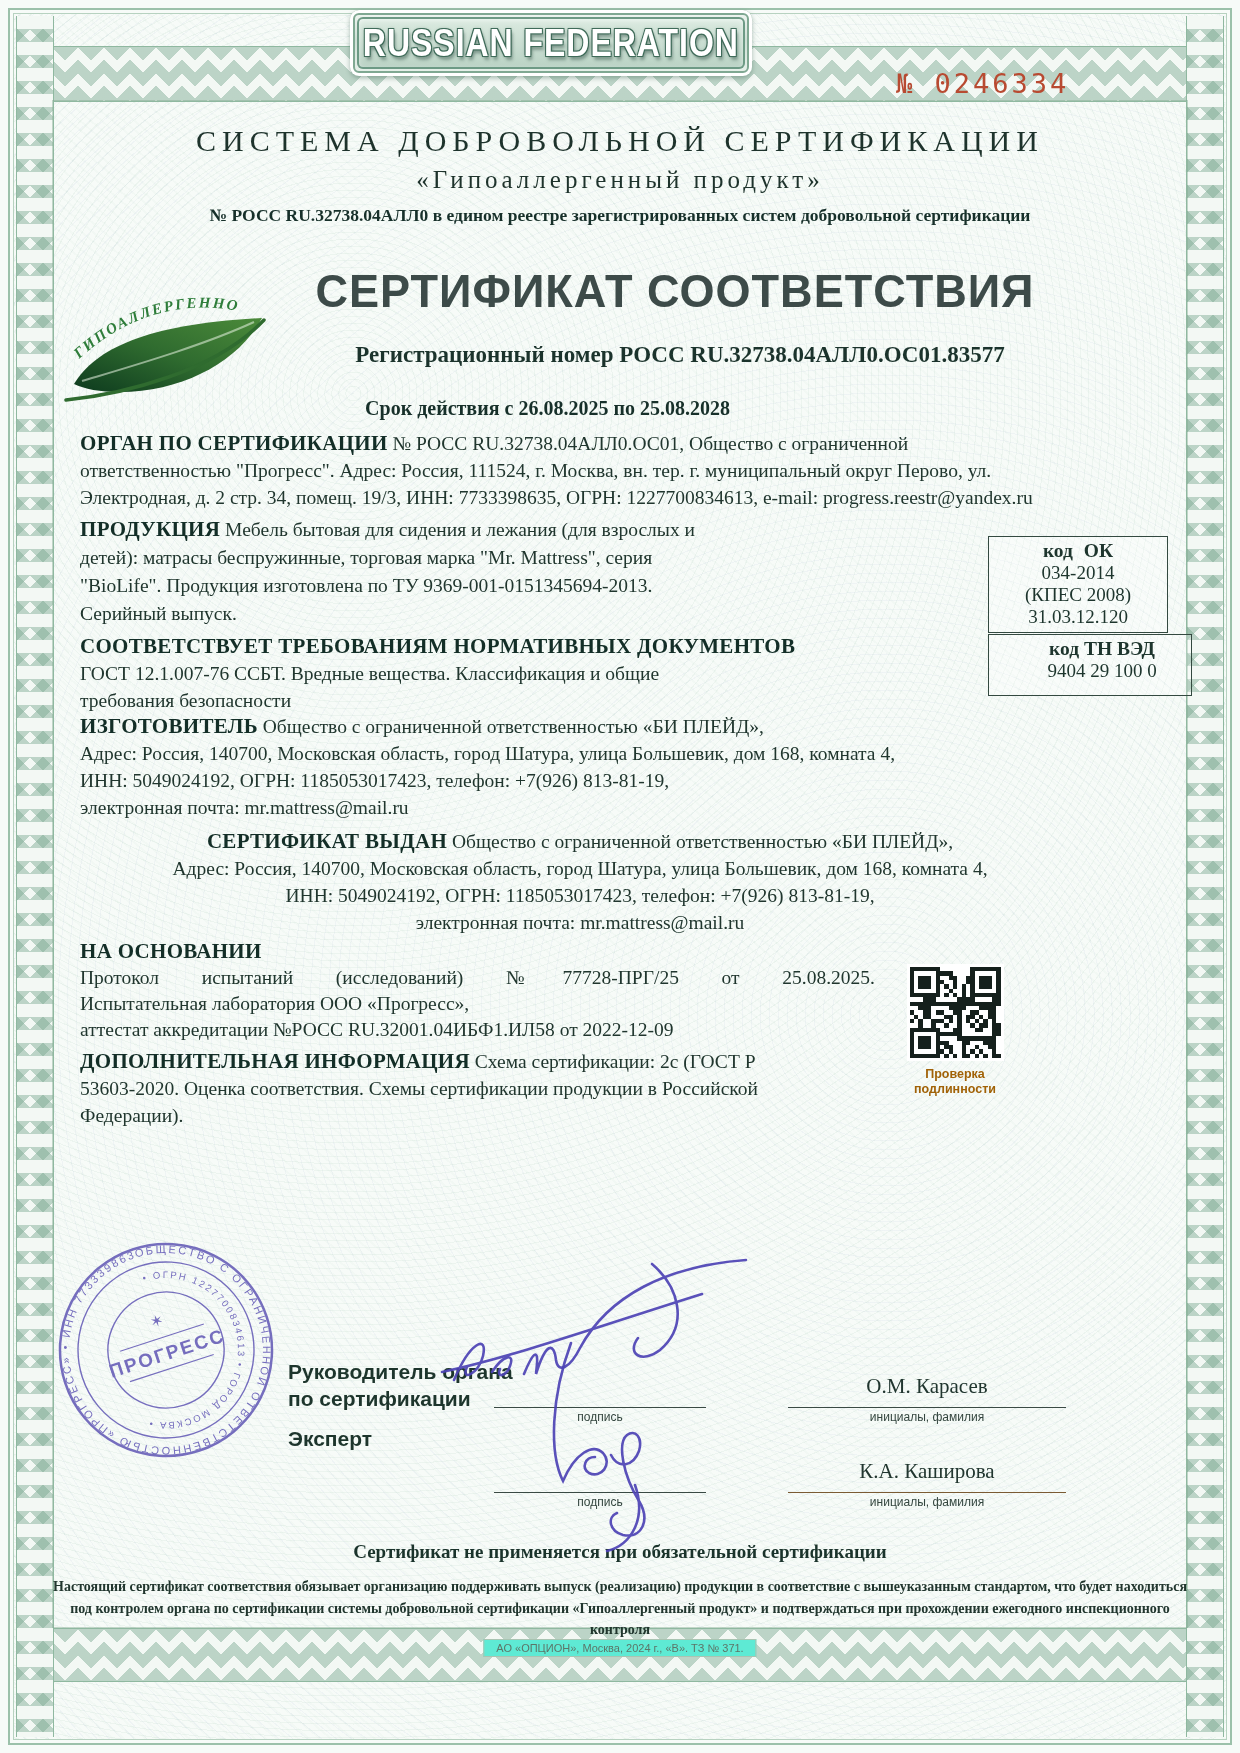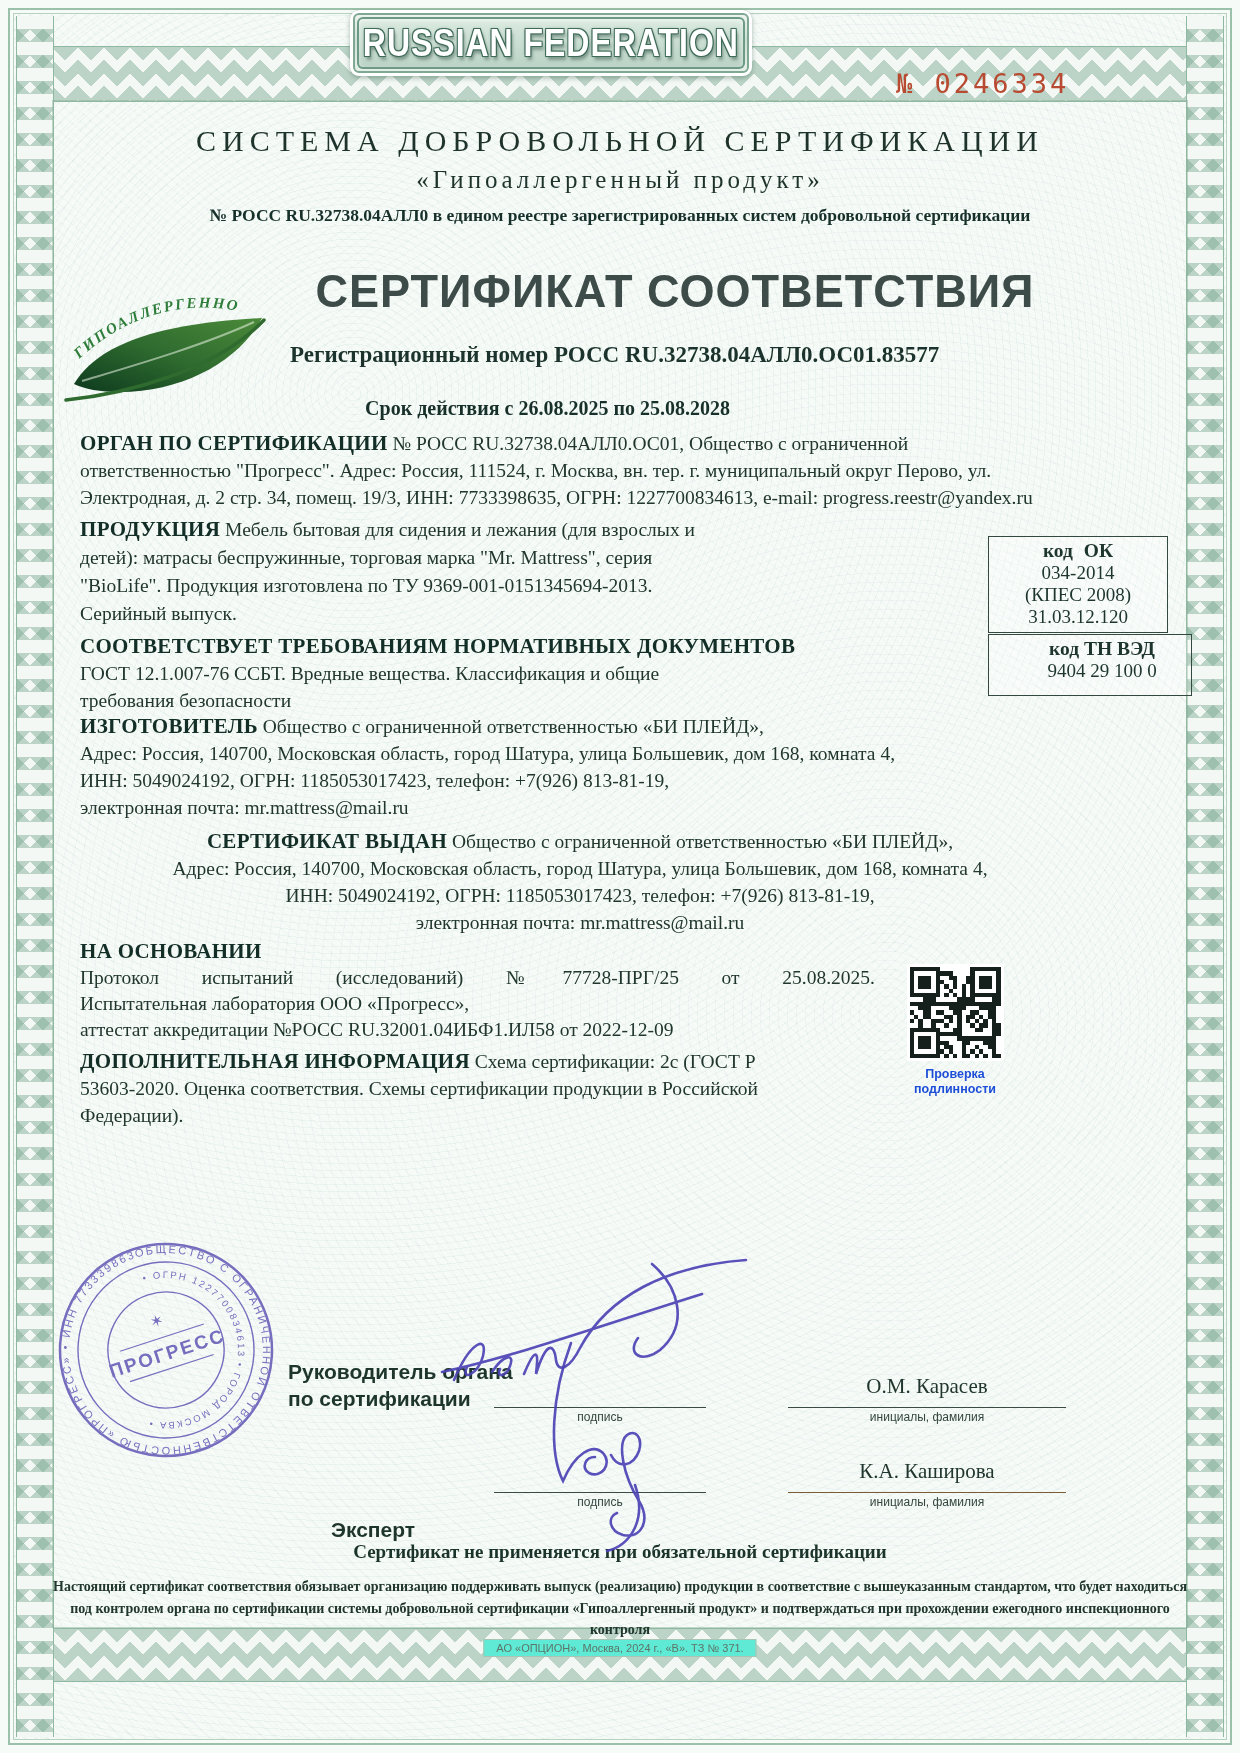--- a/index.html
+++ b/index.html
@@ -42,37 +42,37 @@
           0 0 3px rgba(40,80,65,.55),2px 3px 3px rgba(30,60,50,.4);}
   .certno{left:896px;top:68px;font-family:"DejaVu Sans Mono",monospace;font-size:27px;
         color:#b84a31;letter-spacing:3px;white-space:nowrap;}
   .ctr{left:0;width:1240px;text-align:center;}
   .sys-title{top:124px;font-size:30px;letter-spacing:6px;color:#1e332c;font-weight:500;}
   .sys-sub{top:166px;font-size:25px;letter-spacing:4px;color:#1e332c;font-weight:500;}
   .sys-reg{top:205px;font-size:17.5px;font-weight:bold;color:#17302a;}
   .main-title{left:280px;top:264px;width:790px;text-align:center;
         font-family:"Liberation Sans",sans-serif;font-weight:bold;font-size:46px;
         color:#3d4b49;letter-spacing:1px;transform:scale(.98,1.02);}
-  .reg-line{left:290px;top:342px;width:780px;font-weight:bold;font-size:23px;color:#1b332c;}
+  .reg-line{left:290px;top:342px;width:780px;text-align:center;font-weight:bold;font-size:23px;color:#1b332c;}
   .validity{left:85px;top:397px;width:925px;text-align:center;font-weight:bold;font-size:20px;color:#17302a;}
   .sec{font-size:19.5px;line-height:27px;color:#20362e;}
   .sec .ln{white-space:nowrap;}
   .sec b{font-size:21px;color:#132e27;letter-spacing:.3px;}
   .product{line-height:28px;}
   .codebox{border:1.5px solid #334940;text-align:center;font-size:19px;line-height:22px;
         color:#1d352d;padding-top:3px;background:rgba(255,255,255,.25);}
   .codebox b{font-size:19.5px;}
   .okx{word-spacing:6px;}
   .just{text-align:justify;text-align-last:justify;width:795px;white-space:normal;}
   .qr-wrap{left:903px;top:964px;width:104px;text-align:center;}
   .qr{display:grid;grid-template-columns:repeat(21,1fr);width:97px;height:97px;margin:0 auto;
         background:#ffffff;padding:3px;box-sizing:border-box;}
   .qb{background:#15201c;} .qw{background:#ffffff;}
   .qr-caption{margin-top:6px;font-family:"Liberation Sans",sans-serif;font-size:12.5px;
-        font-weight:bold;color:#1d4ed8;line-height:15px;}
+        font-weight:bold;color:#a16207;line-height:15px;}
   .role{font-family:"Liberation Sans",sans-serif;font-weight:bold;font-size:21px;
         color:#1d352c;line-height:27px;}
   .sigline{border-top:1.6px solid #3a4a44;text-align:center;font-family:"Liberation Sans",sans-serif;
         font-size:12px;color:#33453e;padding-top:2px;}
   .sigline.tan{border-top-color:#7b5b33;}
   .name{font-size:21px;color:#21362f;text-align:center;}
   .restrict{top:1541px;font-weight:bold;font-size:19px;color:#1a332b;}
   .fine{left:50px;width:1140px;text-align:center;font-weight:bold;font-size:14px;color:#21362e;line-height:21px;}
   .footer-box{left:50%;transform:translateX(-50%);top:1639px;border:1px solid #a9c4b2;
         background:#5eead4;padding:2px 12px;font-family:"Liberation Sans",sans-serif;
@@ -648,21 +648,21 @@
         <textPath href="#ringi">• ОГРН 1227700834613 • ГОРОД МОСКВА •</textPath>
       </text>
       <text x="122" y="140" text-anchor="middle" font-size="16" fill="#5a50b2" stroke="none">✶</text>
       <line x1="78" y1="152" x2="166" y2="152" stroke-width="1.2"></line>
       <text x="122" y="175" text-anchor="middle" font-family="Liberation Sans, sans-serif" font-weight="bold" font-size="19" letter-spacing="2" fill="#5a50b2" stroke="none">ПРОГРЕСС</text>
       <line x1="78" y1="184" x2="166" y2="184" stroke-width="1.2"></line>
     </g>
   </svg>
 
   <div class="abs role" style="left:288px;top:1358px;width:250px;">Руководитель органа по сертификации</div>
-  <div class="abs role" style="left:288px;top:1516px;width:250px;margin-left:43px;">Эксперт</div>
+  <div class="abs role" style="left:288px;top:1425px;width:250px;">Эксперт</div>
 
   <svg class="abs sig-svg" style="left:440px;top:1250px;" width="330" height="165" viewBox="0 0 330 165">
     <g stroke="#4d43b5" stroke-width="2.6" fill="none" stroke-linecap="round" opacity=".92">
       <path d="M14,130 C30,92 48,84 43,106 C39,124 20,132 27,117"></path>
       <path d="M52,122 C64,104 75,103 70,116 C66,127 56,128 60,119"></path>
       <path d="M84,124 C94,100 98,100 97,114 L96,124 C106,92 114,92 116,110 C118,124 130,118 140,98 C168,46 226,16 306,10"></path>
       <path d="M2,122 C76,106 160,76 262,44"></path>
       <path d="M212,14 C238,36 250,74 220,100 C202,114 186,104 198,88"></path>
     </g>
   </svg>

